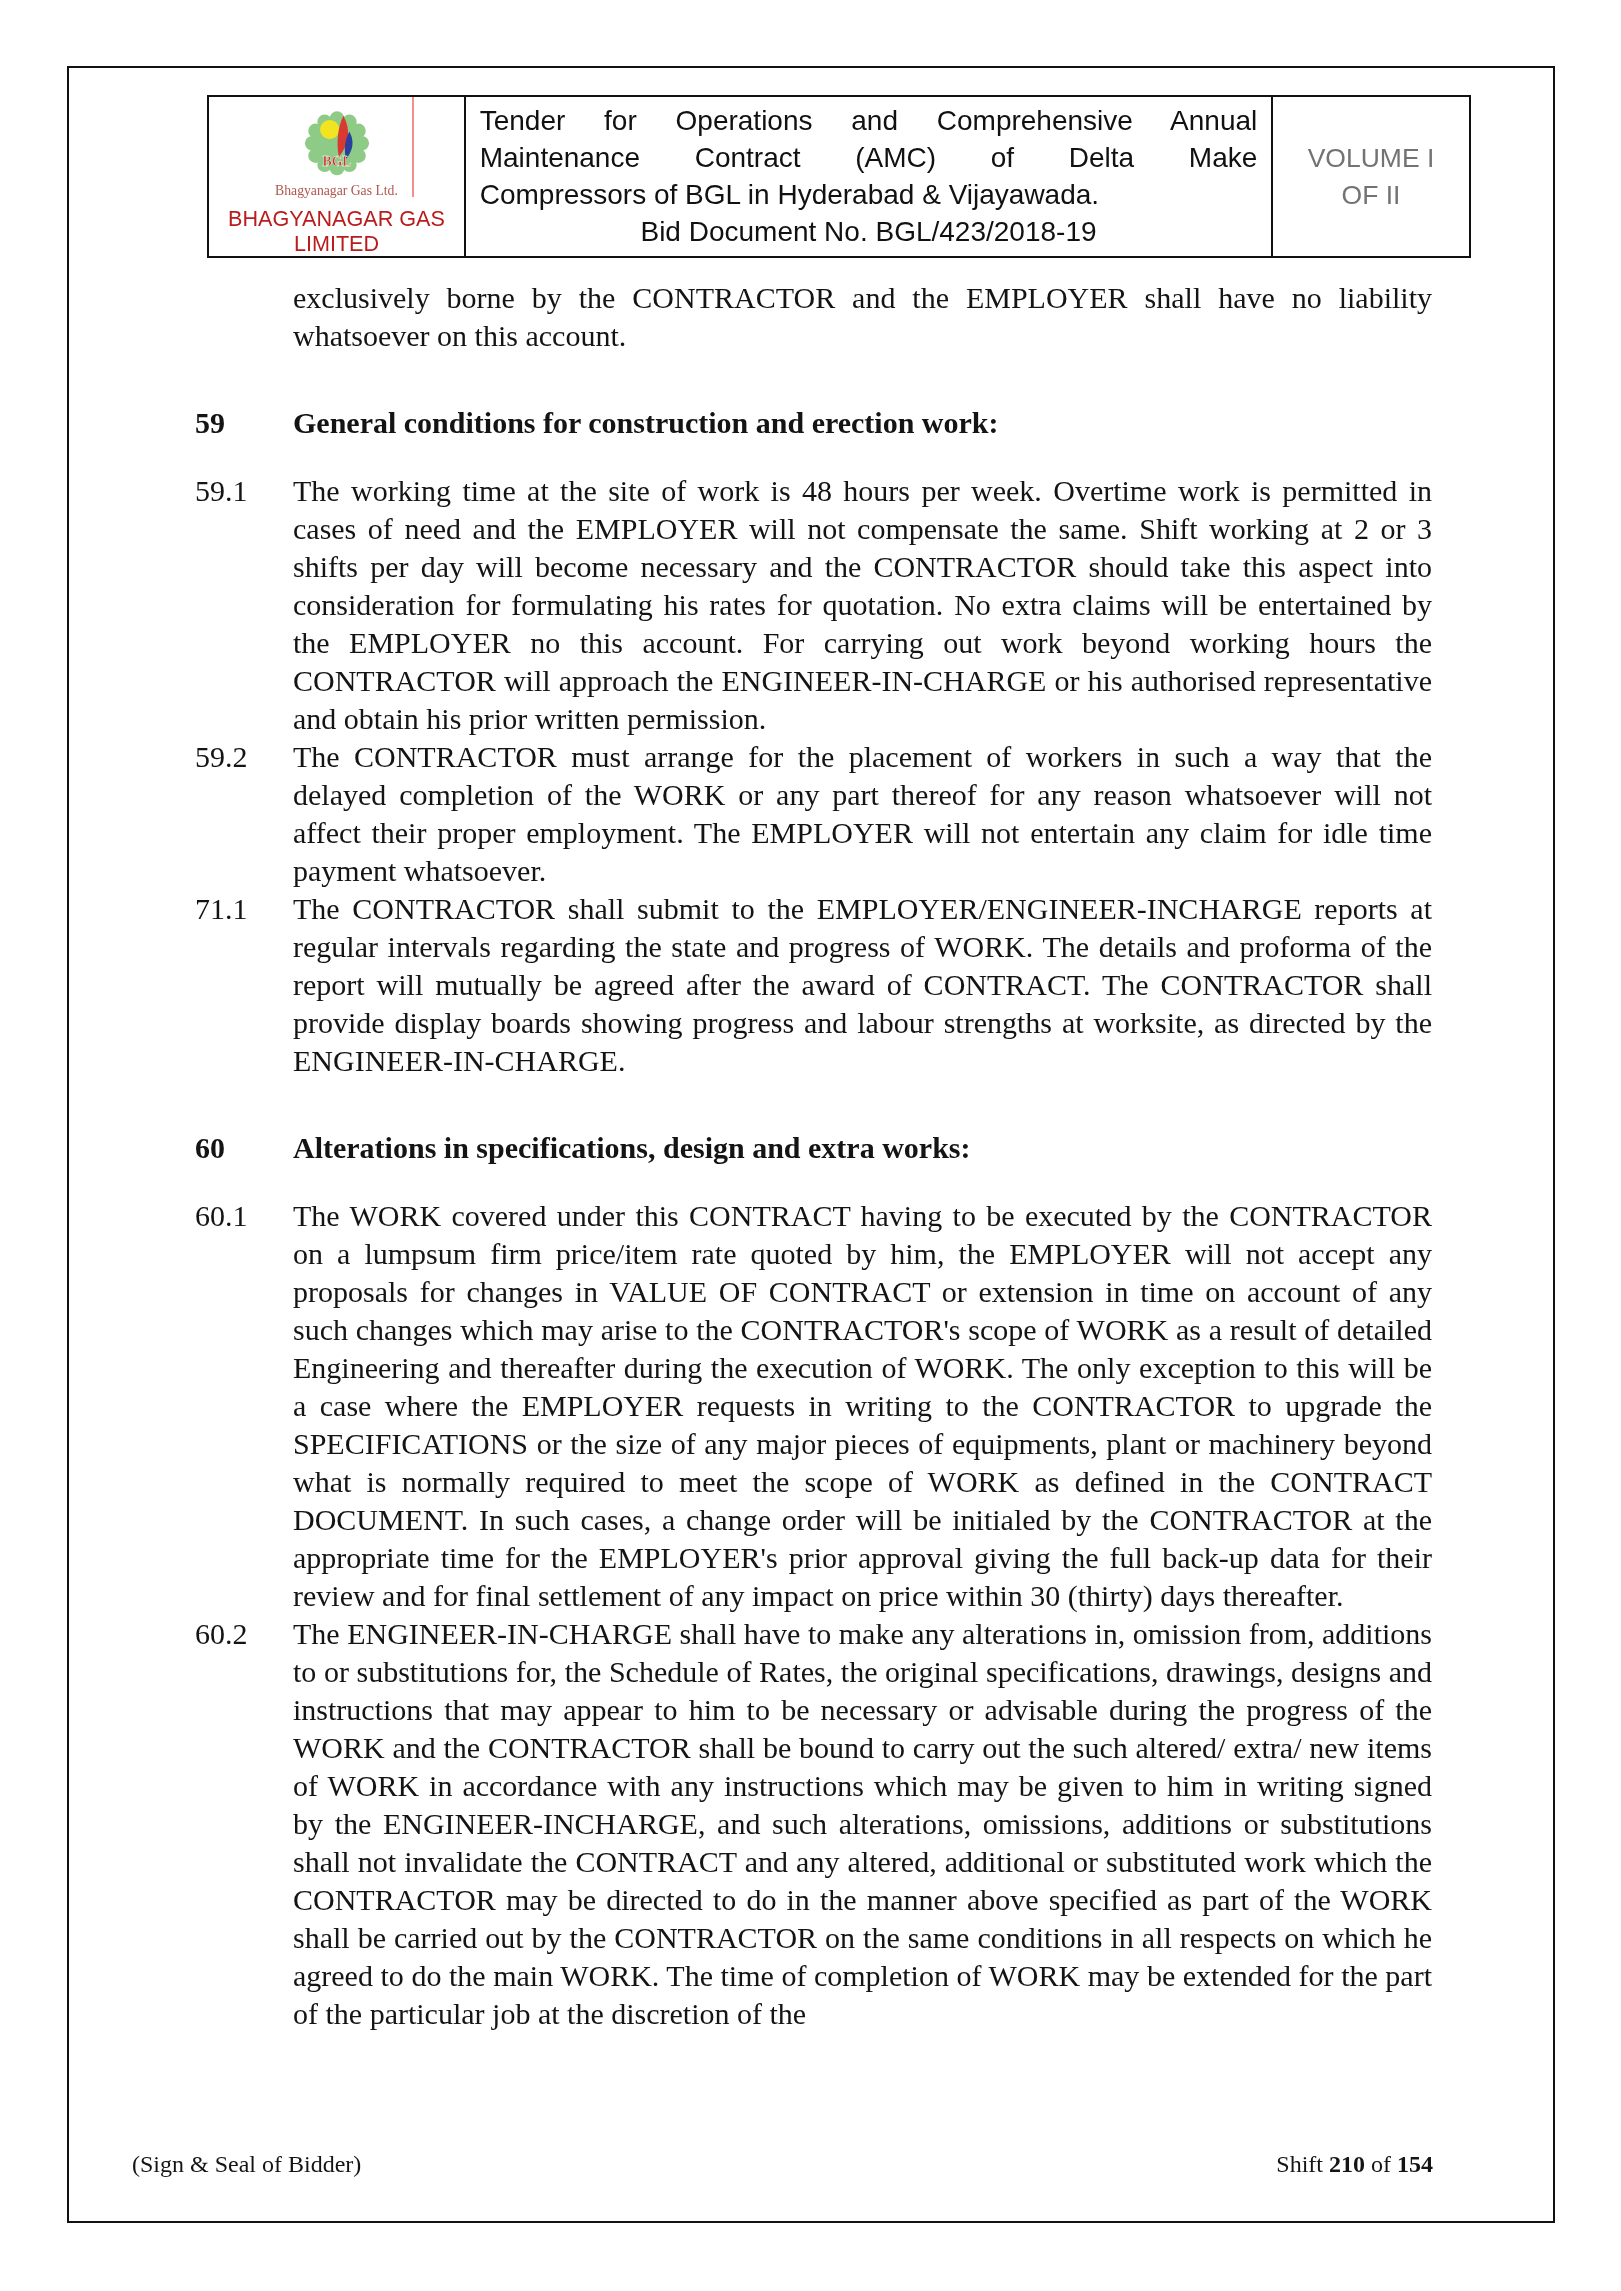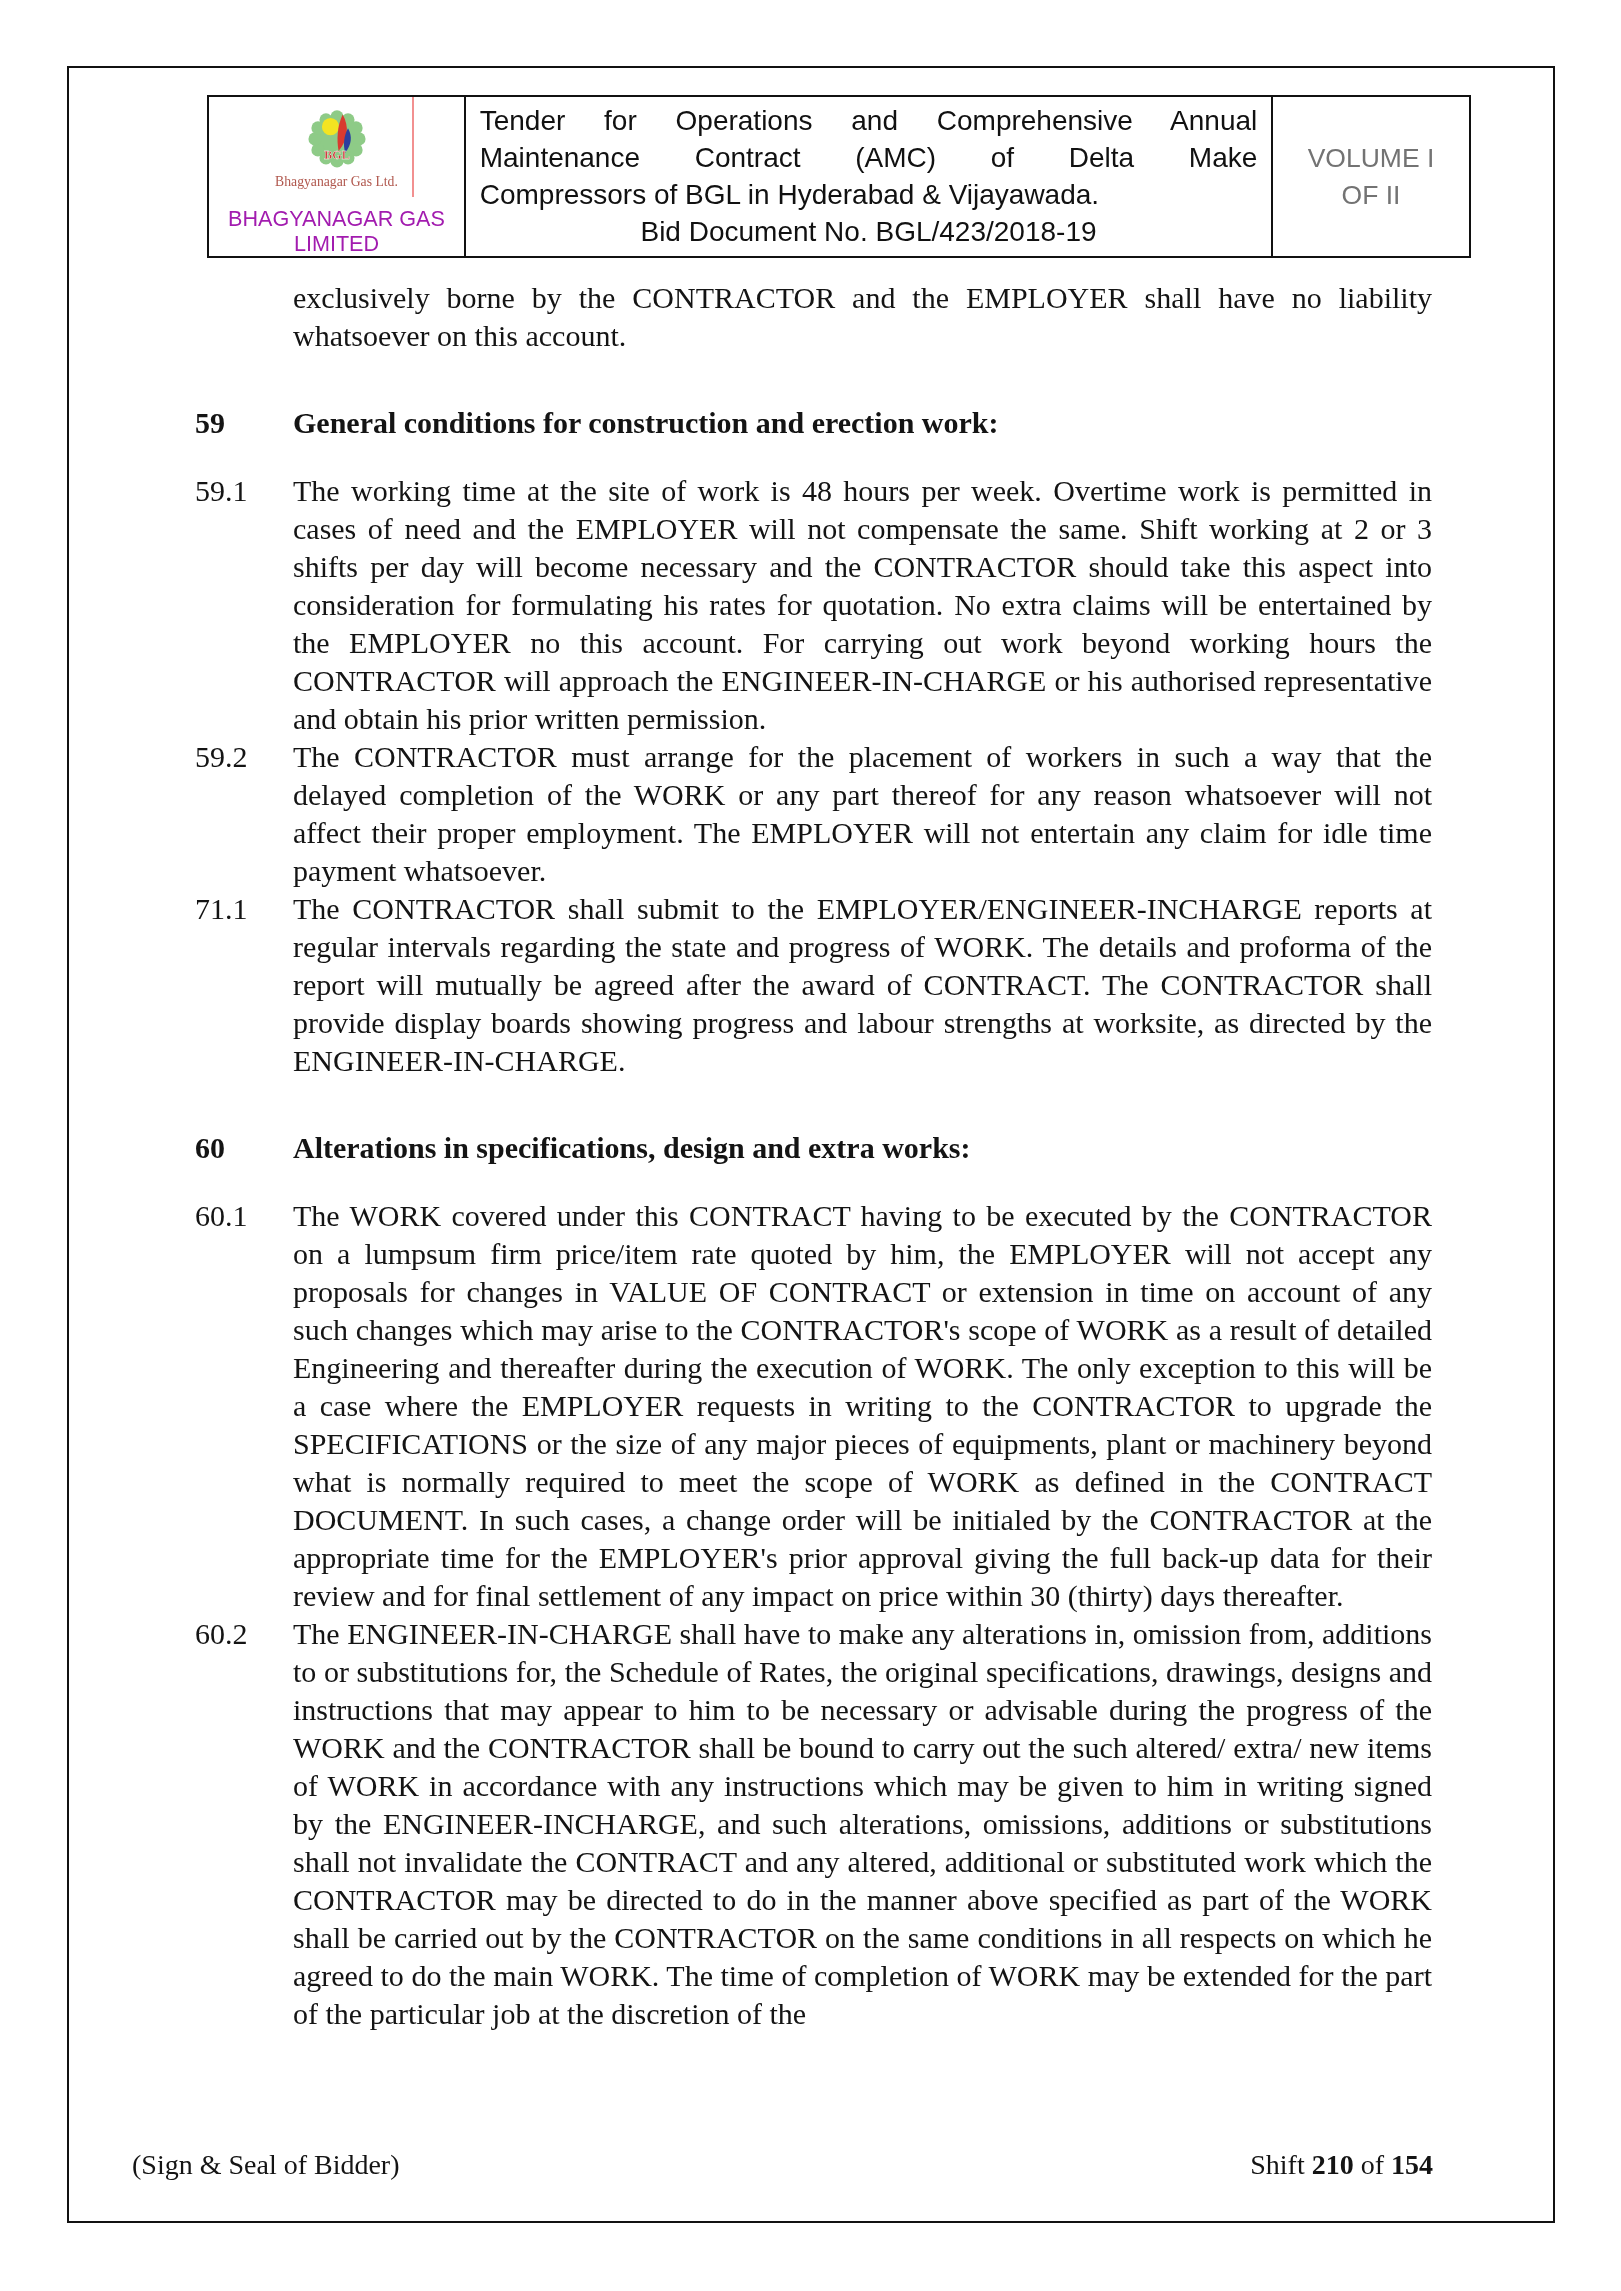--- a/index.html
+++ b/index.html
@@ -44,23 +44,23 @@
   }
   .logo-caption {
     font-family: "Liberation Serif", serif;
     font-size: 13.7px; line-height: 14.7px;
     color: #b0574d;
     margin-top: -2px;
   }
   .company-name {
     font-family: "Liberation Sans", sans-serif;
     font-size: 21.6px; line-height: 24.5px;
-    color: #a21caf;
+    color: #b91c1c;
     text-align: center;
-    margin-top: 18px;
+    margin-top: 9px;
   }
   .cell-title {
     width: 807px; box-sizing: border-box;
     border-right: 2.9px solid #111111;
     font-family: "Liberation Sans", sans-serif;
     font-size: 28px; line-height: 37px;
     color: #111111;
     padding: 4.9px 13.7px 0 13.7px;
   }
   .title-line-justify { text-align: justify; text-align-last: justify; }
@@ -102,21 +102,21 @@
     margin-bottom: 30px;
     text-align: left;
   }
   
   .footer {
     position: absolute;
     left: 63px; top: 2078px;
     width: 1301px;
     display: flex;
     justify-content: space-between;
-    font-size: 28px; line-height: 37px;
+    font-size: 24px; line-height: 37px;
   }
   .footer .bold { font-weight: bold; }
   .pageno span { display: inline; }
 </style>
 </head>
 <body>
 
 <div class="page">
   <div class="frame">
 

